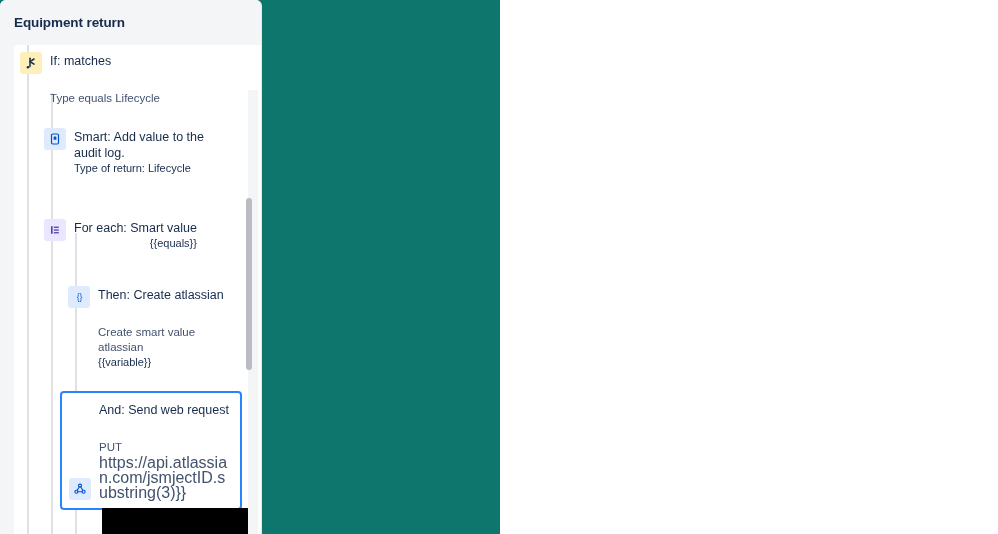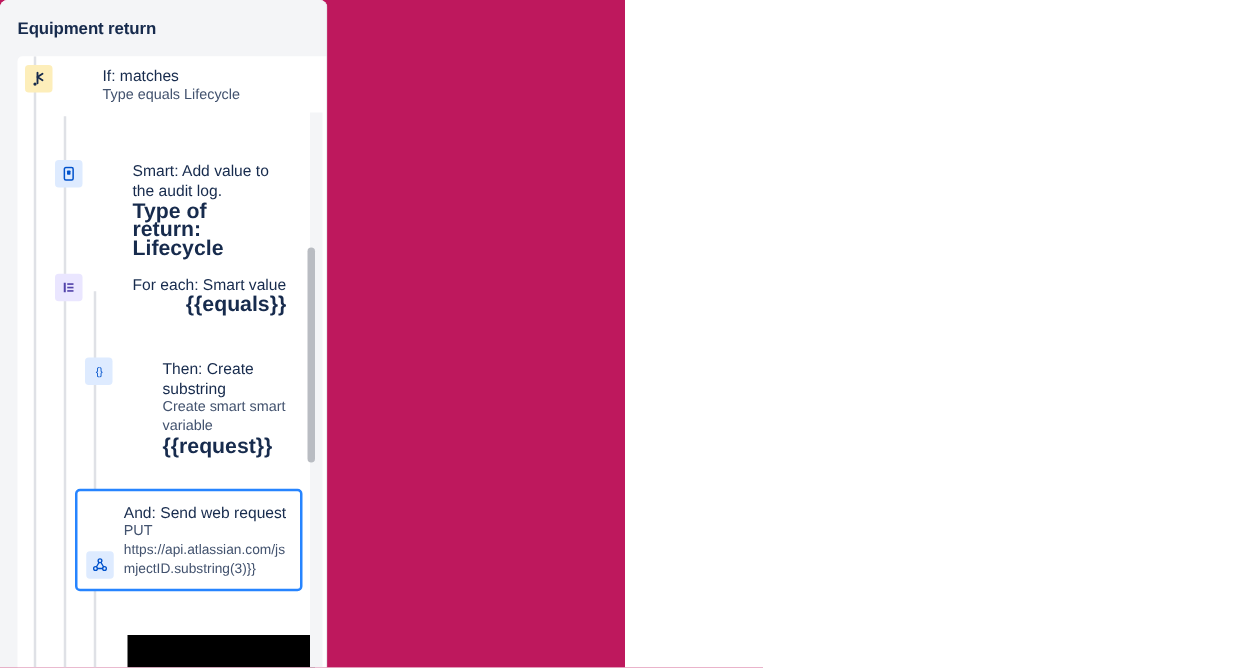--- a/index.html
+++ b/index.html
@@ -10,21 +10,21 @@
     overflow: hidden;
     background: #ffffff;
     font-family: "Liberation Sans", sans-serif;
     color: #172b4d;
   }
 
   #root {
     position: relative;
     width: 998px;
     height: 534px;
-    background: #be185d;
+    background: #0f766e;
   }
 
   
   #rule-panel {
     position: absolute;
     left: 0; top: 0;
     width: 262px;
     height: 534px;
     background: #f4f5f7;
     border-right: 1px solid #e6e8ec;
@@ -66,21 +66,20 @@
   }
   #rail-root  { left: 13px;  top: 0;   bottom: 0; }
   #rail-l1    { left: 37px;  top: 48px;  height: 486px; }
   #rail-l2    { left: 61px;  top: 188px; height: 346px; }
 
   
   .step {
     position: absolute;
     display: flex;
     align-items: flex-start;
-    gap: 32px;
   }
   .step-icon {
     width: 22px;
     height: 22px;
     min-width: 22px;
     border-radius: 3px;
     display: flex;
     align-items: center;
     justify-content: center;
     margin-right: 8px;
@@ -94,25 +93,26 @@
   .step-text { padding-top: 2px; }
   .step-title {
     font-size: 12.5px;
     color: #172b4d;
     line-height: 16px;
   }
   .step-sub {
     font-size: 11.5px;
     color: #42526e;
     line-height: 15px;
+    margin-top: 22px;
   }
   .step-sub-bold {
-    font-size: 17px;
-    color: #172b4d;
-    font-weight: bold;
+    font-size: 11px;
+    color: #172b4d;
+    font-weight: normal;
     line-height: 15px;
   }
 
   #step-if      { left: 6px;  top: 6px;  width: 210px; }
   #step-audit   { left: 30px; top: 82px; width: 180px; }
   #step-foreach { left: 30px; top: 173px; width: 190px; text-align: right; }
   #step-var     { left: 54px; top: 240px; width: 170px; }
 
   
   #step-webreq {
@@ -122,21 +122,21 @@
     width: 182px;
     border: 2px solid #2684ff;
     border-radius: 4px;
     background: #ffffff;
     padding: 7px 7px 8px 7px;
     display: flex;
     align-items: flex-end;
     overflow: hidden;
   }
   #webreq-url {
-    font-size: 11px;
+    font-size: 16px;
     color: #42526e;
     line-height: 15px;
     word-break: break-all;
   }
   
   #redaction-bar {
     position: absolute;
     left: 88px;
     top: 463px;
     width: 150px;
@@ -247,23 +247,23 @@
         </div>
       </div>
 
       <div class="step" id="step-var">
         <div class="step-icon icon-blue">
           <svg width="13" height="12" viewBox="0 0 13 12">
             <text x="6.5" y="9" font-family="Liberation Sans, sans-serif" font-size="8.5" fill="#0052cc" text-anchor="middle">{}</text>
           </svg>
         </div>
         <div class="step-text">
-          <div class="step-title">Then: Create substring</div>
-          <div class="step-sub">Create smart smart variable</div>
-          <div class="step-sub-bold">{{request}}</div>
+          <div class="step-title">Then: Create atlassian</div>
+          <div class="step-sub">Create smart value atlassian</div>
+          <div class="step-sub-bold">{{variable}}</div>
         </div>
       </div>
 
       <div id="step-webreq">
         <div class="step-icon icon-blue">
           <svg width="12" height="12" viewBox="0 0 12 12">
             <circle cx="6" cy="2.6" r="1.5" stroke="#0052cc" stroke-width="1.1" fill="none"></circle>
             <circle cx="2.4" cy="8.8" r="1.5" stroke="#0052cc" stroke-width="1.1" fill="none"></circle>
             <circle cx="9.6" cy="8.8" r="1.5" stroke="#0052cc" stroke-width="1.1" fill="none"></circle>
             <path d="M5.2 4 L3.2 7.4 M6.8 4 L8.8 7.4 M4 8.8 L8 8.8" stroke="#0052cc" stroke-width="1.1" fill="none" stroke-linecap="round"></path>

